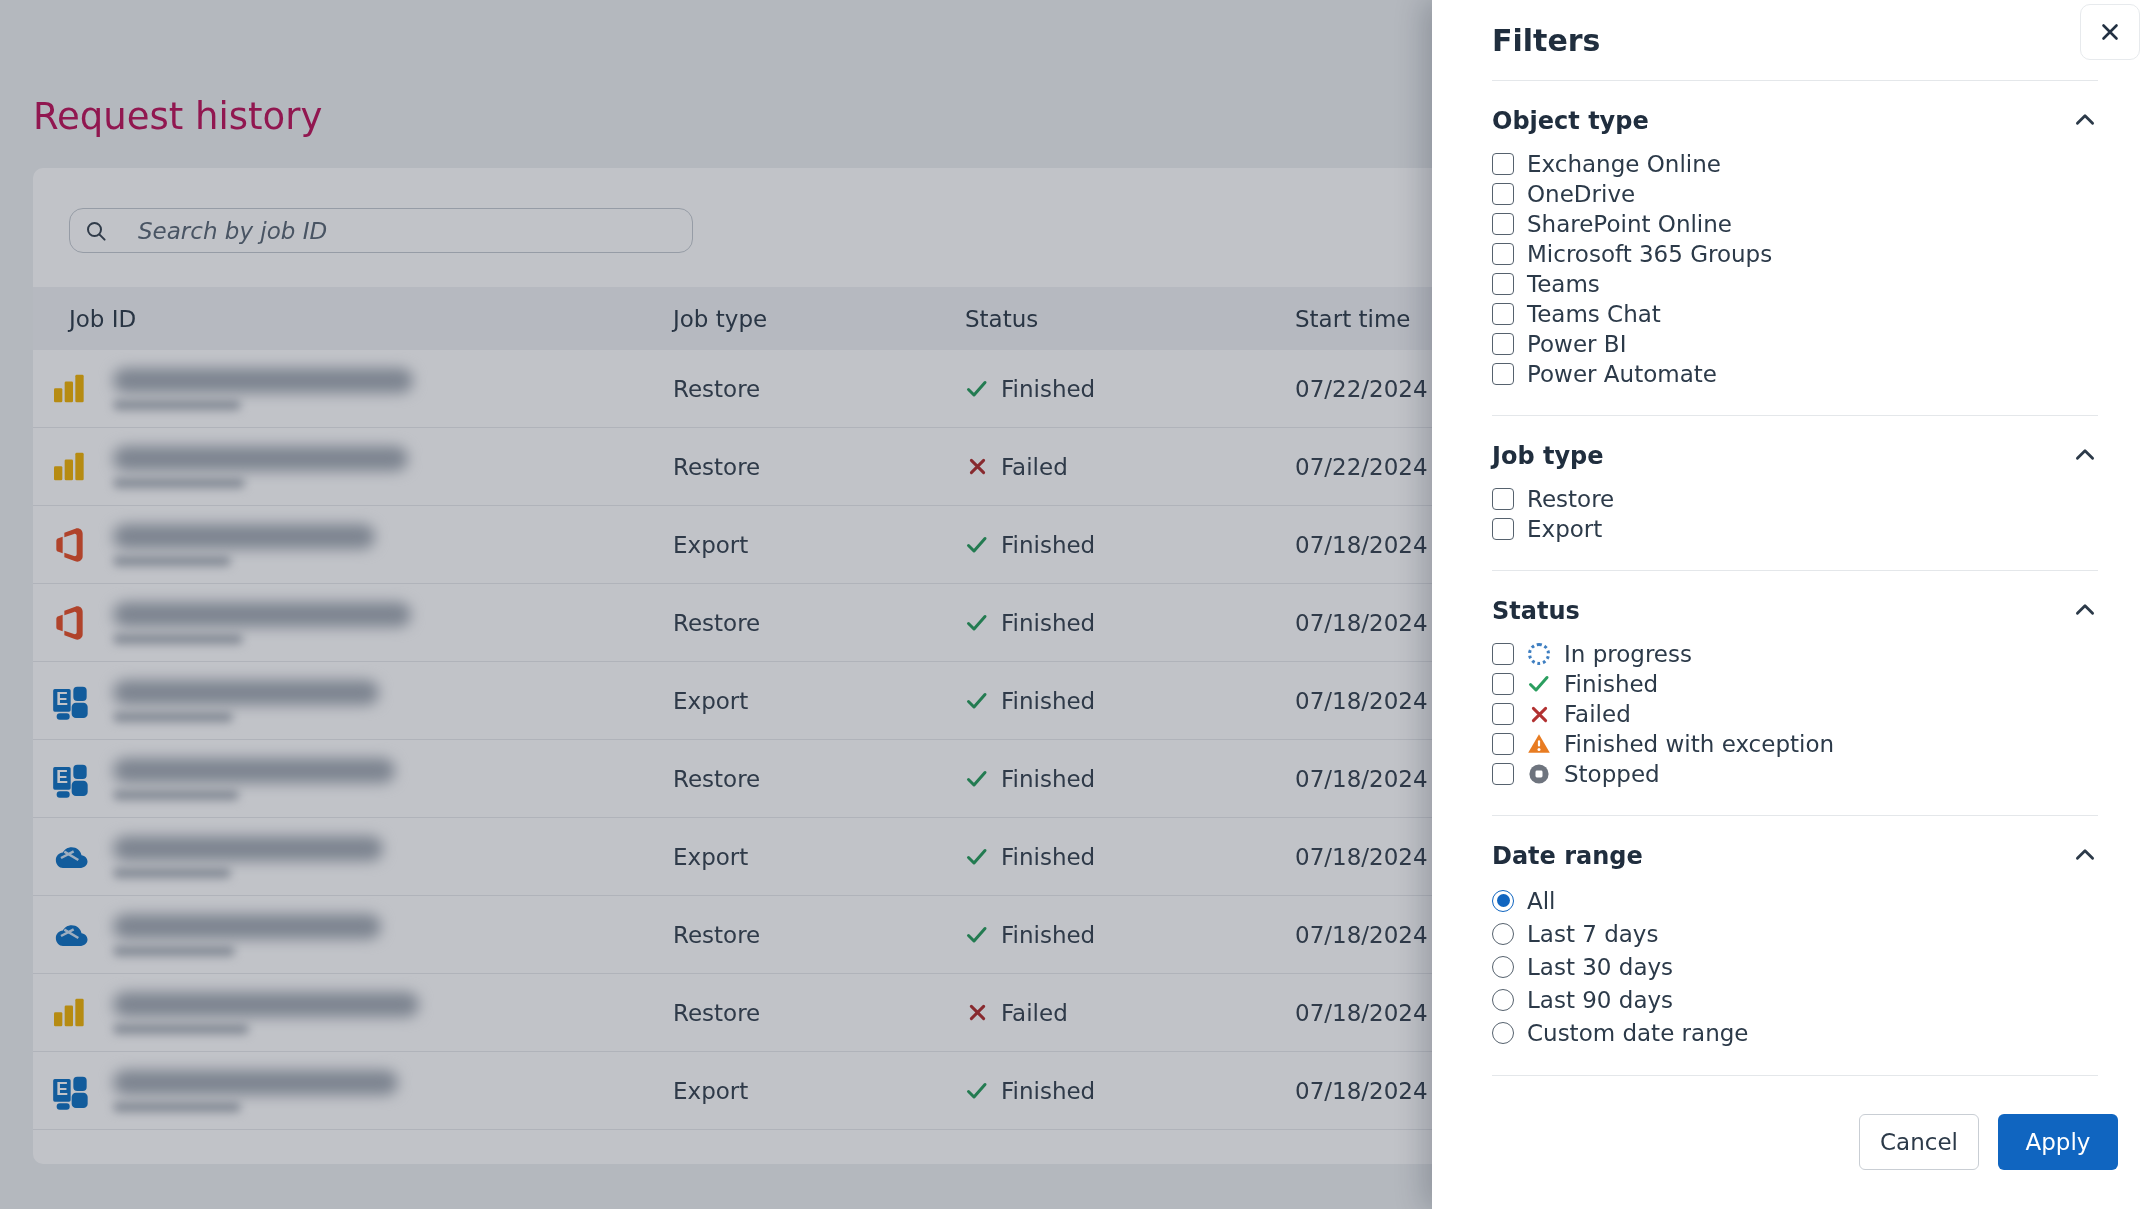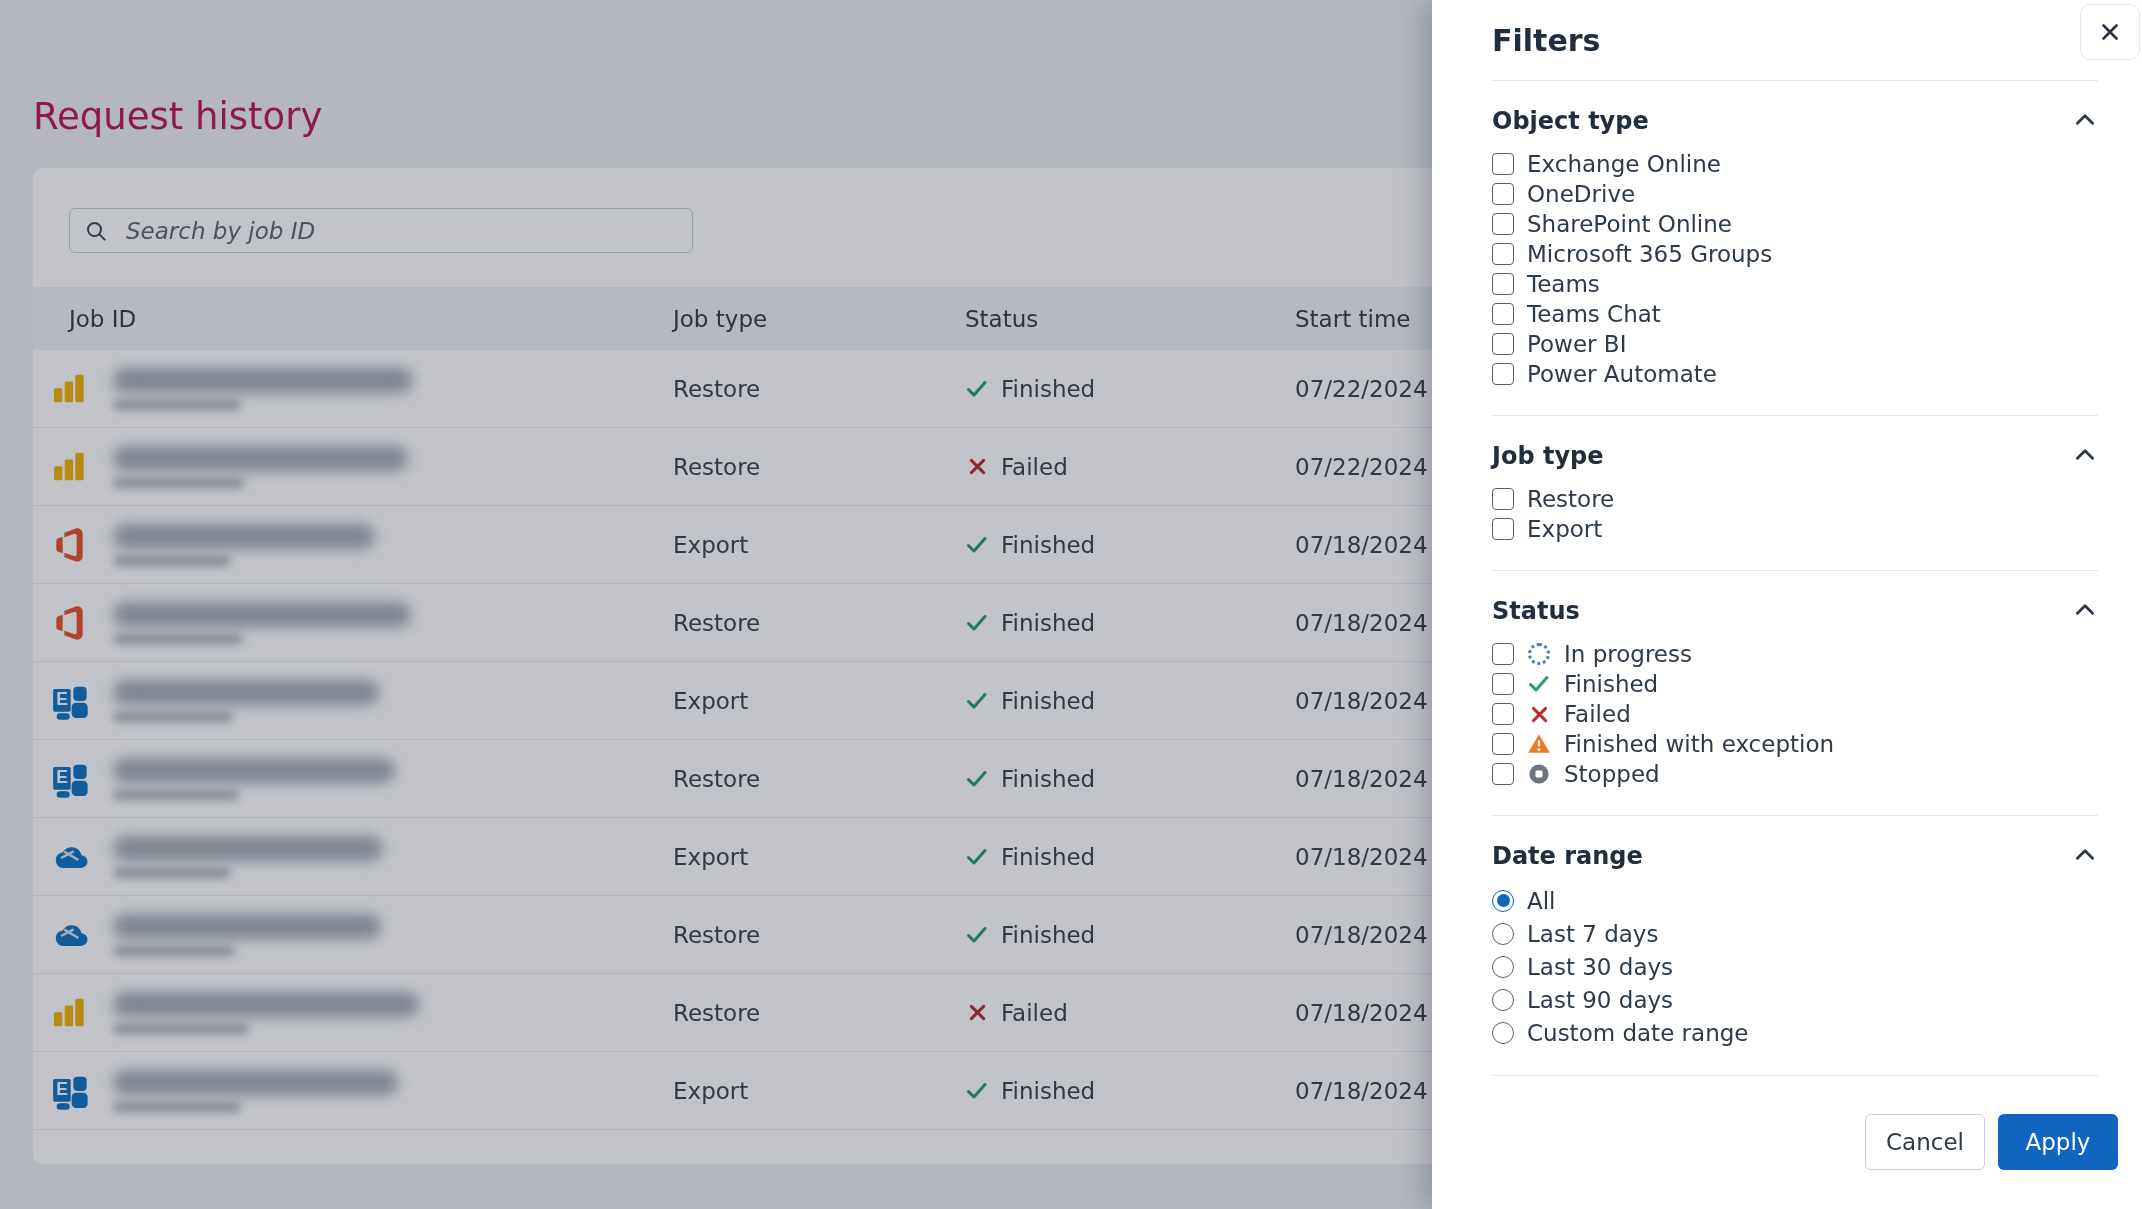--- a/index.html
+++ b/index.html
@@ -4,22 +4,22 @@
 <style>
   html,body{margin:0;padding:0}
   body{
     width:2142px;height:1209px;position:relative;overflow:hidden;
     font-family:"DejaVu Sans","Liberation Sans",sans-serif;
     background:#eef0f2;color:#333e4b;
   }
   
   .page-title{position:absolute;left:33px;top:95px;font-size:37px;font-weight:400;color:#be185d;margin:0}
   .card{position:absolute;left:33px;top:168px;width:2089px;height:996px;background:#fff;border-radius:10px;}
-  .searchbox{position:absolute;left:36px;top:40px;width:594px;height:43px;border:1px solid #c5cbd1;border-radius:6px;
-    background:#fff;display:flex;align-items:center;padding:0 14px;gap:16px}
+  .searchbox{position:absolute;left:36px;top:40px;width:594px;height:43px;border:1px solid #c5cbd1;border-radius:14px;
+    background:#fff;display:flex;align-items:center;padding:0 14px;gap:28px}
   .searchbox input{border:none;outline:none;background:transparent;width:100%;font-size:23px;color:#42505e;
     font-style:italic;font-family:inherit}
   .searchbox input::placeholder{color:#5d6a77;font-style:italic}
   .tgrid{display:grid;grid-template-columns:64px 560px 280px 330px auto;align-items:center;padding-left:16px}
   .thead{position:absolute;left:0;top:119px;width:100%;height:63px;background:#f0f2f4;box-sizing:border-box;
     font-size:23px;color:#33404e}
   .thead .h-jobid{grid-column:1/3;padding-left:20px}
   .thead .h-status{padding-left:12px}
   .thead .h-time{padding-left:12px}
   .rows{position:absolute;left:0;top:182px;width:100%}
@@ -43,21 +43,21 @@
   .sec-head{display:flex;align-items:flex-start;justify-content:space-between;font-size:24px;font-weight:700;color:#202e3e}
   .opts{margin-top:14px}
   .opt{display:flex;align-items:center;gap:13px;height:30px;font-size:23px;color:#2c3a49;cursor:pointer}
   .opt.tall{height:33px}
   .cb{width:20px;height:20px;border:1.5px solid #56626e;border-radius:4px;flex:none;background:#fff}
   .radio{width:20px;height:20px;border:1.5px solid #56626e;border-radius:50%;flex:none;position:relative;background:#fff}
   .radio.sel{border-color:#1065c0}
   .radio.sel::after{content:"";position:absolute;inset:3.5px;background:#1065c0;border-radius:50%}
   .st-icon{width:24px;height:24px;display:inline-flex;align-items:center;justify-content:center;flex:none}
   .spinner{width:16px;height:16px;border:3px dotted #3f7fc1;border-radius:50%;display:inline-block}
-  .panel-footer{display:flex;justify-content:flex-end;gap:13px;margin-right:-20px;margin-top:38px}
+  .panel-footer{display:flex;justify-content:flex-end;gap:19px;margin-right:-20px;margin-top:38px}
   .btn{height:56px;width:120px;border-radius:6px;font-size:23px;display:flex;align-items:center;justify-content:center;
     box-sizing:border-box;cursor:pointer;font-family:inherit}
   .btn-cancel{background:#fff;border:1px solid #c9ced4;color:#2c3a49}
   .btn-apply{background:#1065c0;color:#fff;border:none;font-weight:400}
 </style>
 </head>
 <body>
 
 <div>
   <h1 class="page-title">Request history</h1>

